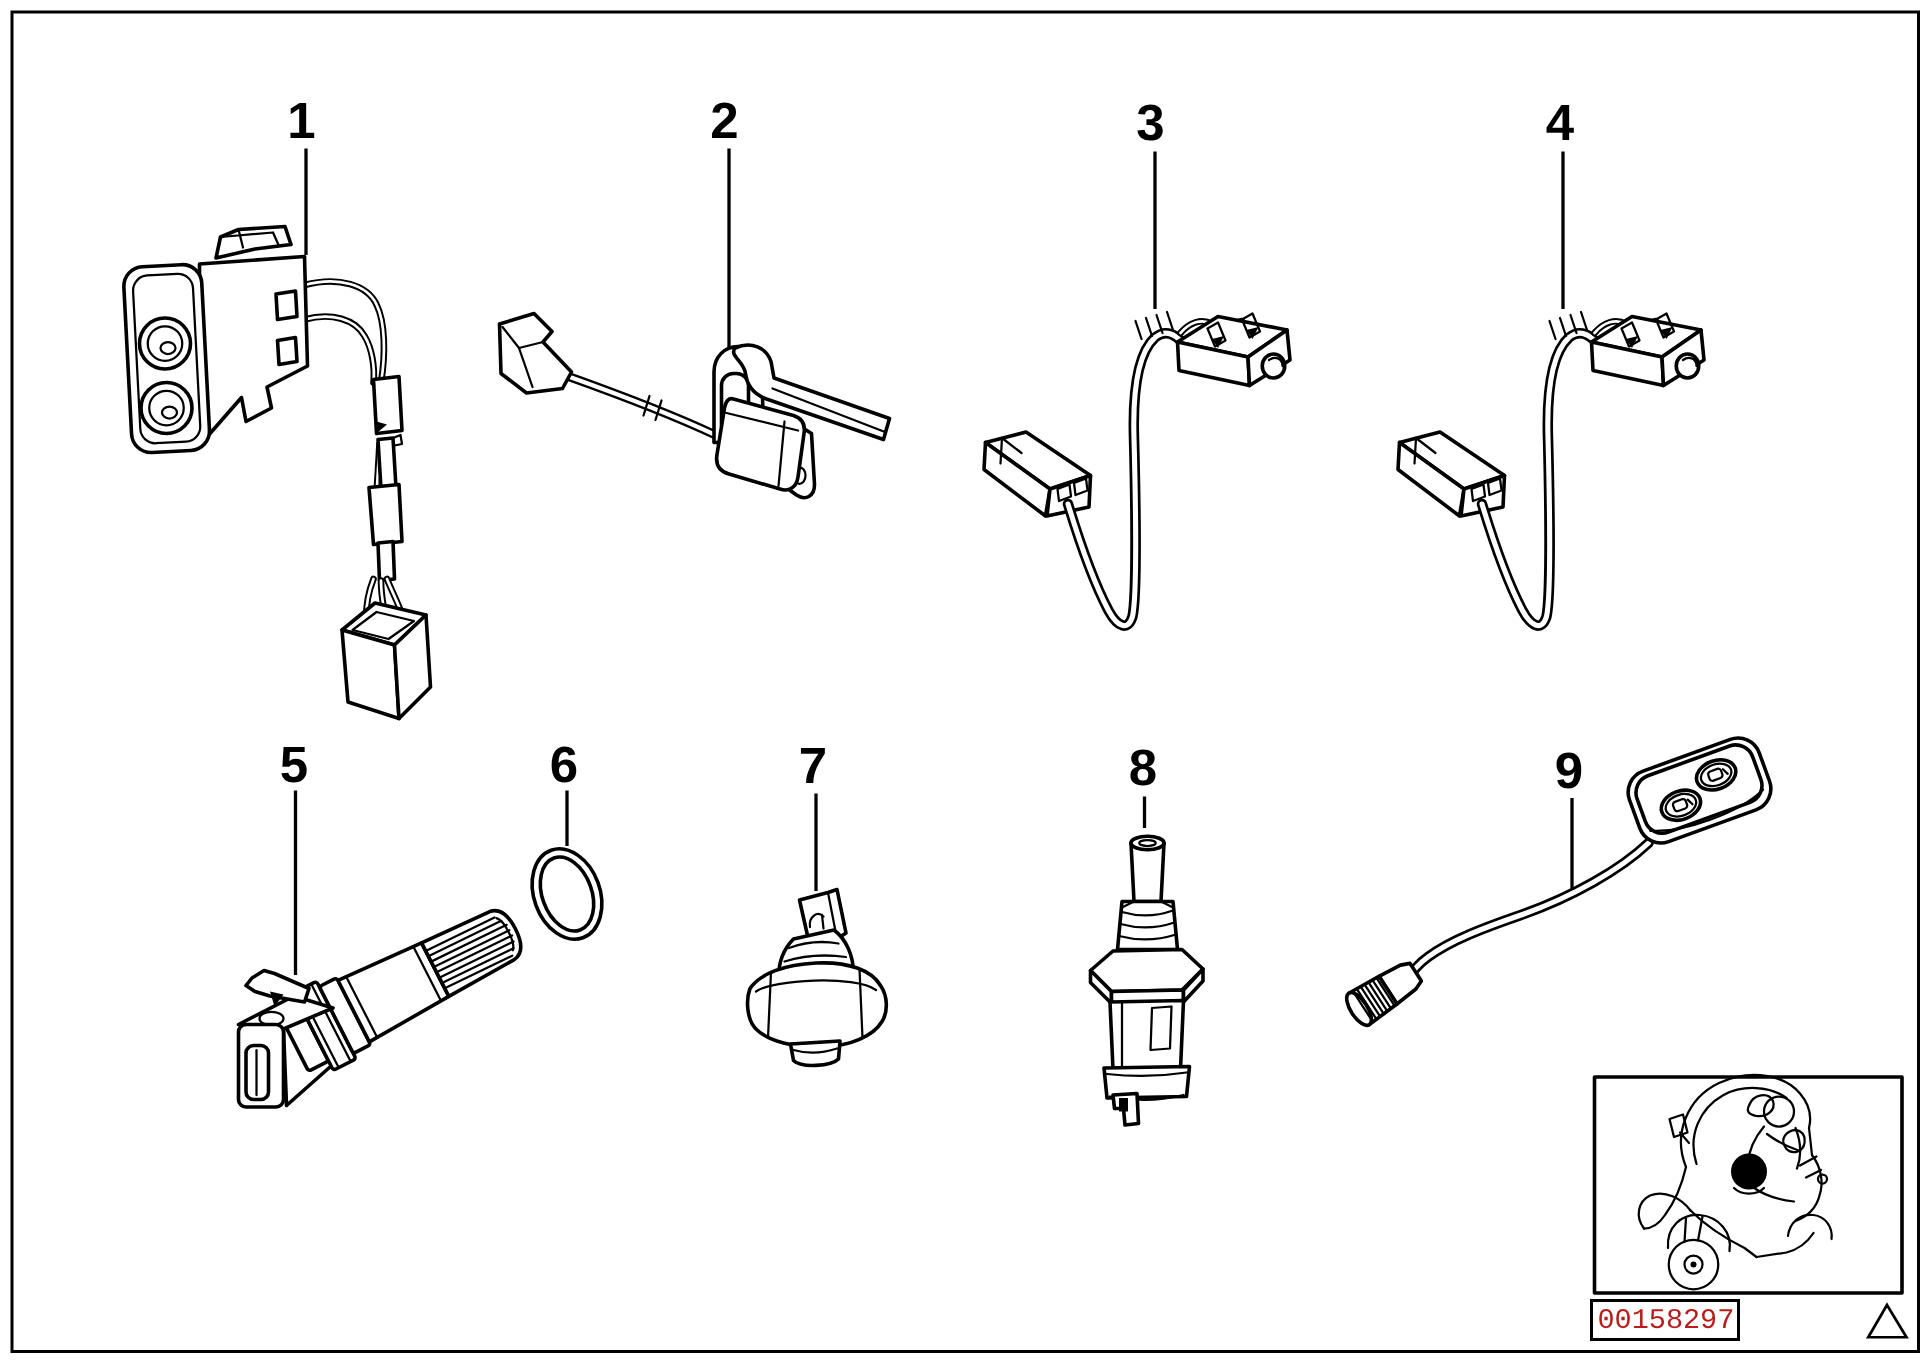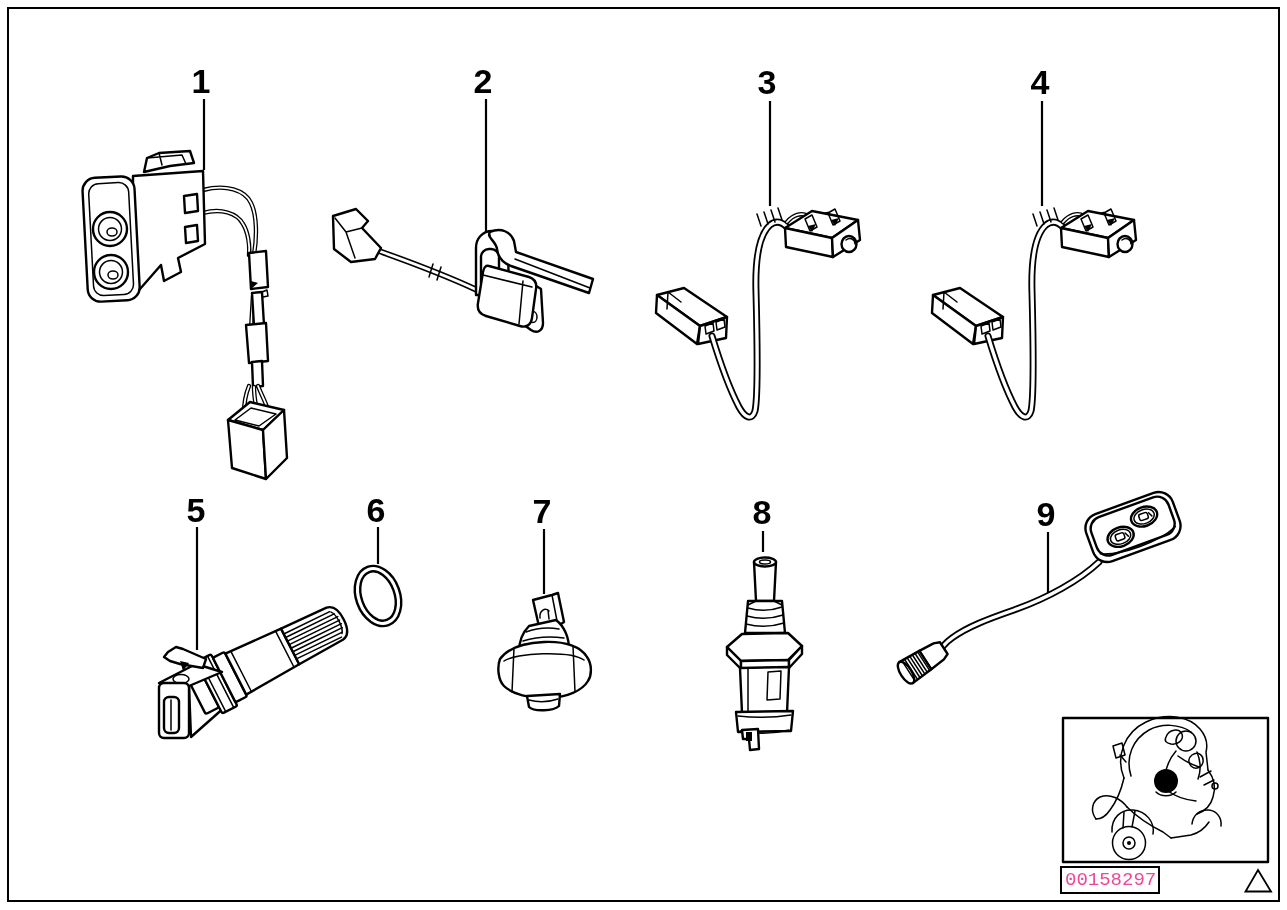--- a/index.html
+++ b/index.html
@@ -19,21 +19,21 @@
   .v1{fill:none;stroke:#000;stroke-width:4.4;stroke-linecap:round;}
   .v2{fill:none;stroke:#fff;stroke-width:1.8;stroke-linecap:round;}
   .blk{fill:#000;stroke:none;}
   .ld{stroke:#000;stroke-width:2.2;}
   .callout{position:absolute;transform:translate(-50%,-50%);
            font-family:"Liberation Sans",sans-serif;font-weight:bold;font-size:34px;
            color:#000;line-height:1;cursor:pointer;}
   .partnum{position:absolute;left:1060px;top:866px;width:100px;height:28px;
            border:2px solid #000;box-sizing:border-box;background:#fff;
            font-family:"Liberation Mono",monospace;font-size:19px;line-height:24px;
-           padding-left:3px;letter-spacing:0px;color:#ec4899;}
+           padding-left:3px;letter-spacing:0px;color:#b91c1c;}
 </style>
 </head>
 <body>
 
 <div class="stage">
   <div class="frame"></div>
 
   <svg class="canvas" width="1287" height="910" viewBox="0 0 1287 910">
 
     <defs>

